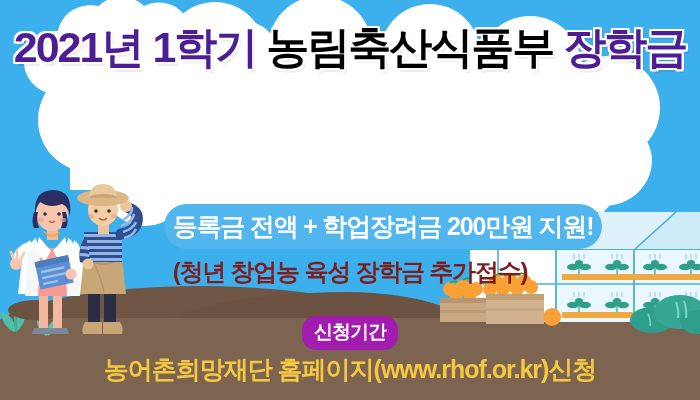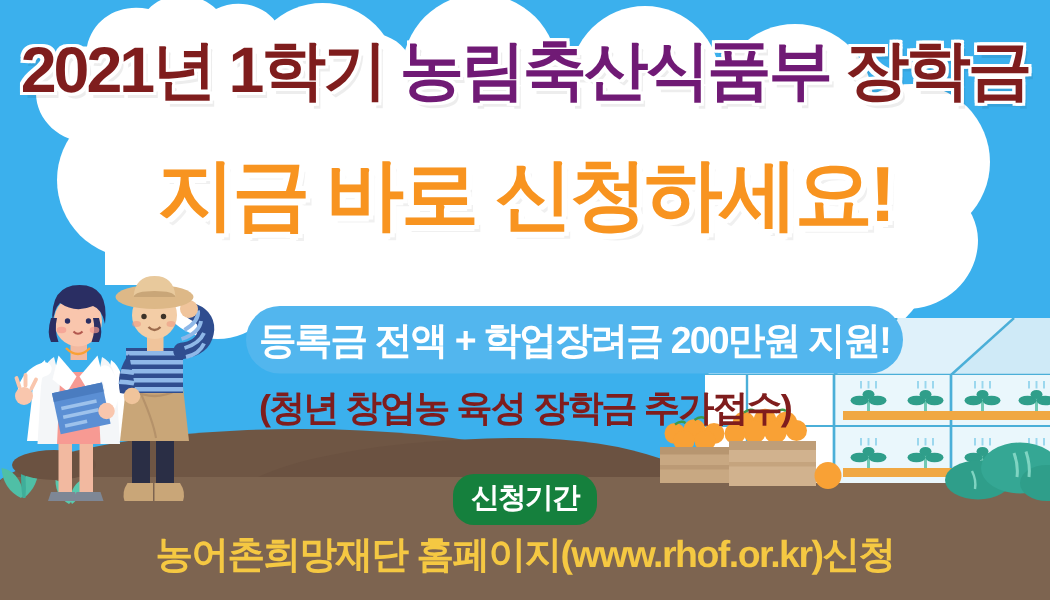--- a/index.html
+++ b/index.html
@@ -47,22 +47,22 @@
   .headline{
     position:absolute;left:0;top:26px;width:700px;
     text-align:center;
     font-size:43px;
     font-weight:bold;
     line-height:1;
     letter-spacing:-2px;
     white-space:nowrap;
     z-index:8;
   }
-  .hl-blue{color:#7f1d1d;}
-  .hl-green{color:#701a75;}
+  .hl-blue{color:#4c1d95;}
+  .hl-green{color:#000000;}
   .headline span{
     text-shadow:
       -2px 0 #fff, 2px 0 #fff, 0 -2px #fff, 0 2px #fff,
       -2px -2px #fff, 2px -2px #fff, -2px 2px #fff, 2px 2px #fff,
       3px 4px 0 rgba(0,0,0,0.07);
   }
 
   .subhead{
     position:absolute;left:0;top:104px;width:700px;
     text-align:center;
@@ -103,21 +103,21 @@
     z-index:9;
   }
 
   
   .date-row{
     position:absolute;left:0;top:316px;width:700px;
     display:flex;align-items:center;justify-content:center;gap:11px;
     z-index:12;
   }
   .badge{
-    background:#15803d;color:#ffffff;
+    background:#a21caf;color:#ffffff;
     border-radius:14px;
     padding:3px 12px 5px;
     font-size:19px;font-weight:bold;letter-spacing:-1px;
     white-space:nowrap;
   }
   .date-text{
     color:#ffffff;font-size:26px;font-weight:bold;letter-spacing:-0.5px;
     white-space:nowrap;
   }
   .site-line{
@@ -495,23 +495,20 @@
         <ellipse cx="83" cy="40" rx="3" ry="2" fill="#ed9a82" opacity="0.6"></ellipse>
         <ellipse cx="106" cy="40" rx="3" ry="2" fill="#ed9a82" opacity="0.6"></ellipse>
       </g>
     </svg>
   </div>
 
   <div class="headline">
     <span class="hl-blue">2021년 1학기 </span><span class="hl-green">농림축산식품부</span><span class="hl-blue"> 장학금</span>
   </div>
 
-  <div class="subhead">
-    <span>지금 바로 신청하세요!</span>
-  </div>
 
   <div class="pill">
     <span>등록금 전액 + 학업장려금 200만원 지원!</span>
   </div>
 
   <div class="paren-line">
     <span>(청년 창업농 육성 장학금 추가접수)</span>
   </div>
 
   <div class="date-row">

